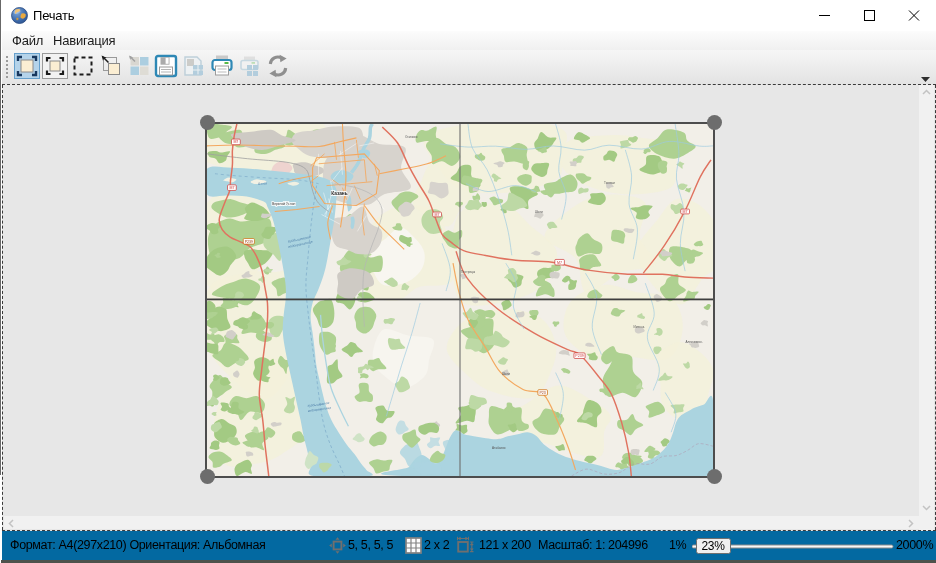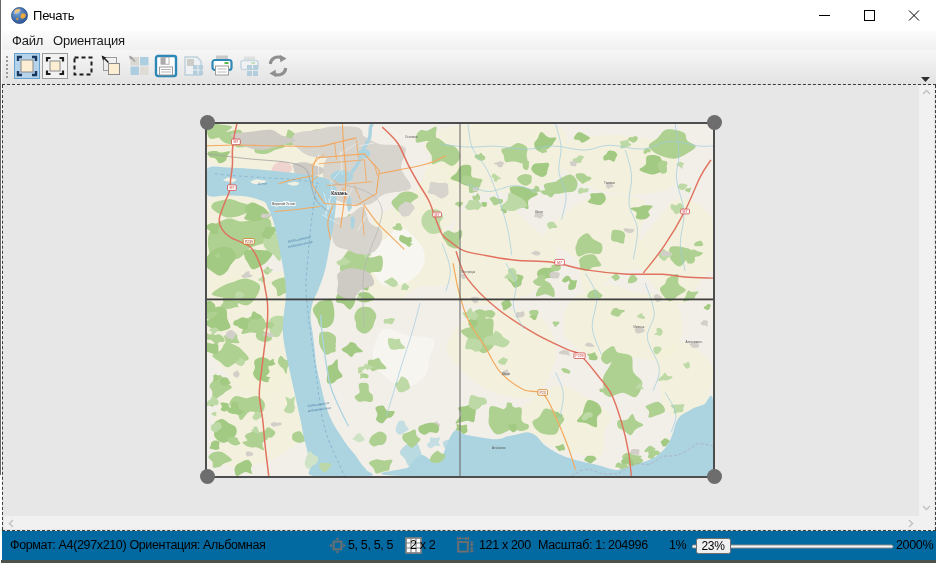--- a/index.html
+++ b/index.html
@@ -53,21 +53,21 @@
     <svg class="caption-btn" style="left:845px" width="45" height="31">
         <rect x="17.5" y="10.5" width="10" height="10" fill="none" stroke="#000" stroke-width="1"></rect>
       </svg>
     <svg class="caption-btn" style="left:890px" width="45" height="31">
         <path d="M17,10.5 l10,10 M27,10.5 l-10,10" stroke="#000" stroke-width="1"></path>
       </svg>
   </div>
 
   <div class="menubar">
     <span style="left:10px">Файл</span>
-    <span style="left:51px">Ориентация</span>
+    <span style="left:51px">Навигация</span>
   </div>
 
   <div class="toolbar">
     <svg width="934" height="34" style="position:absolute;left:0;top:0">
 
       <g fill="#9b9b9b">
         <rect x="4" y="6" width="2" height="2"></rect>
           <rect x="4" y="10" width="2" height="2"></rect>
           <rect x="4" y="14" width="2" height="2"></rect>
           <rect x="4" y="18" width="2" height="2"></rect>
@@ -594,21 +594,21 @@
     <span class="it" style="left:8px">Формат: A4(297x210) Ориентация: Альбомная</span>
     <svg class="it" style="left:327px;top:6px" width="17" height="17" viewBox="0 0 17 17">
       <rect x="4.6" y="4.6" width="7.8" height="7.8" fill="none" stroke="#6f6f6f" stroke-width="1.9"></rect>
       <path d="M8.5,0.2 l2,2.6 h-4 z M8.5,16.8 l2,-2.6 h-4 z M0.2,8.5 l2.6,-2 v4 z M16.8,8.5 l-2.6,-2 v4 z" fill="#6f6f6f"></path>
     </svg>
     <span class="it" style="left:346px">5, 5, 5, 5</span>
     <svg class="it" style="left:403px;top:6px" width="17" height="17" viewBox="0 0 17 17">
       <rect x="1" y="1" width="15" height="15" fill="#fcfcfc" stroke="#828282" stroke-width="1.7"></rect>
       <path d="M1,6 h15 M1,11 h15 M6,1 v15 M11,1 v15" stroke="#828282" stroke-width="1.2"></path>
     </svg>
-    <span class="it" style="left:408px">2 x 2</span>
+    <span class="it" style="left:422px">2 x 2</span>
     <svg class="it" style="left:454px;top:5px" width="19" height="19" viewBox="0 0 19 19">
       <path d="M1.5,2.5 h11 M1.5,0.8 v3.4 M12.5,0.8 v3.4 M3,2.5 l1.6,-1.4 M3,2.5 l1.6,1.4 M11,2.5 l-1.6,-1.4 M11,2.5 l-1.6,1.4" stroke="#6f6f6f" stroke-width="1.1" fill="none"></path>
       <rect x="2.2" y="6" width="9.6" height="9.6" fill="none" stroke="#6f6f6f" stroke-width="1.9"></rect>
       <path d="M15.8,6 v9.6 M14.1,6 h3.4 M14.1,15.6 h3.4 M15.8,7.5 l-1.4,1.6 M15.8,7.5 l1.4,1.6 M15.8,14.1 l-1.4,-1.6 M15.8,14.1 l1.4,-1.6" stroke="#6f6f6f" stroke-width="1.1" fill="none"></path>
     </svg>
     <span class="it" style="left:477px">121 x 200</span>
     <span class="it" style="left:536px">Масштаб: 1: 204996</span>
     <span class="it" style="left:667px">1%</span>
     <svg class="it" style="left:690px;top:7px" width="206" height="16">
       <rect x="0" y="7" width="201" height="3" rx="1.5" fill="#f8f8f8" stroke="#8c8c8c" stroke-width="1"></rect>

